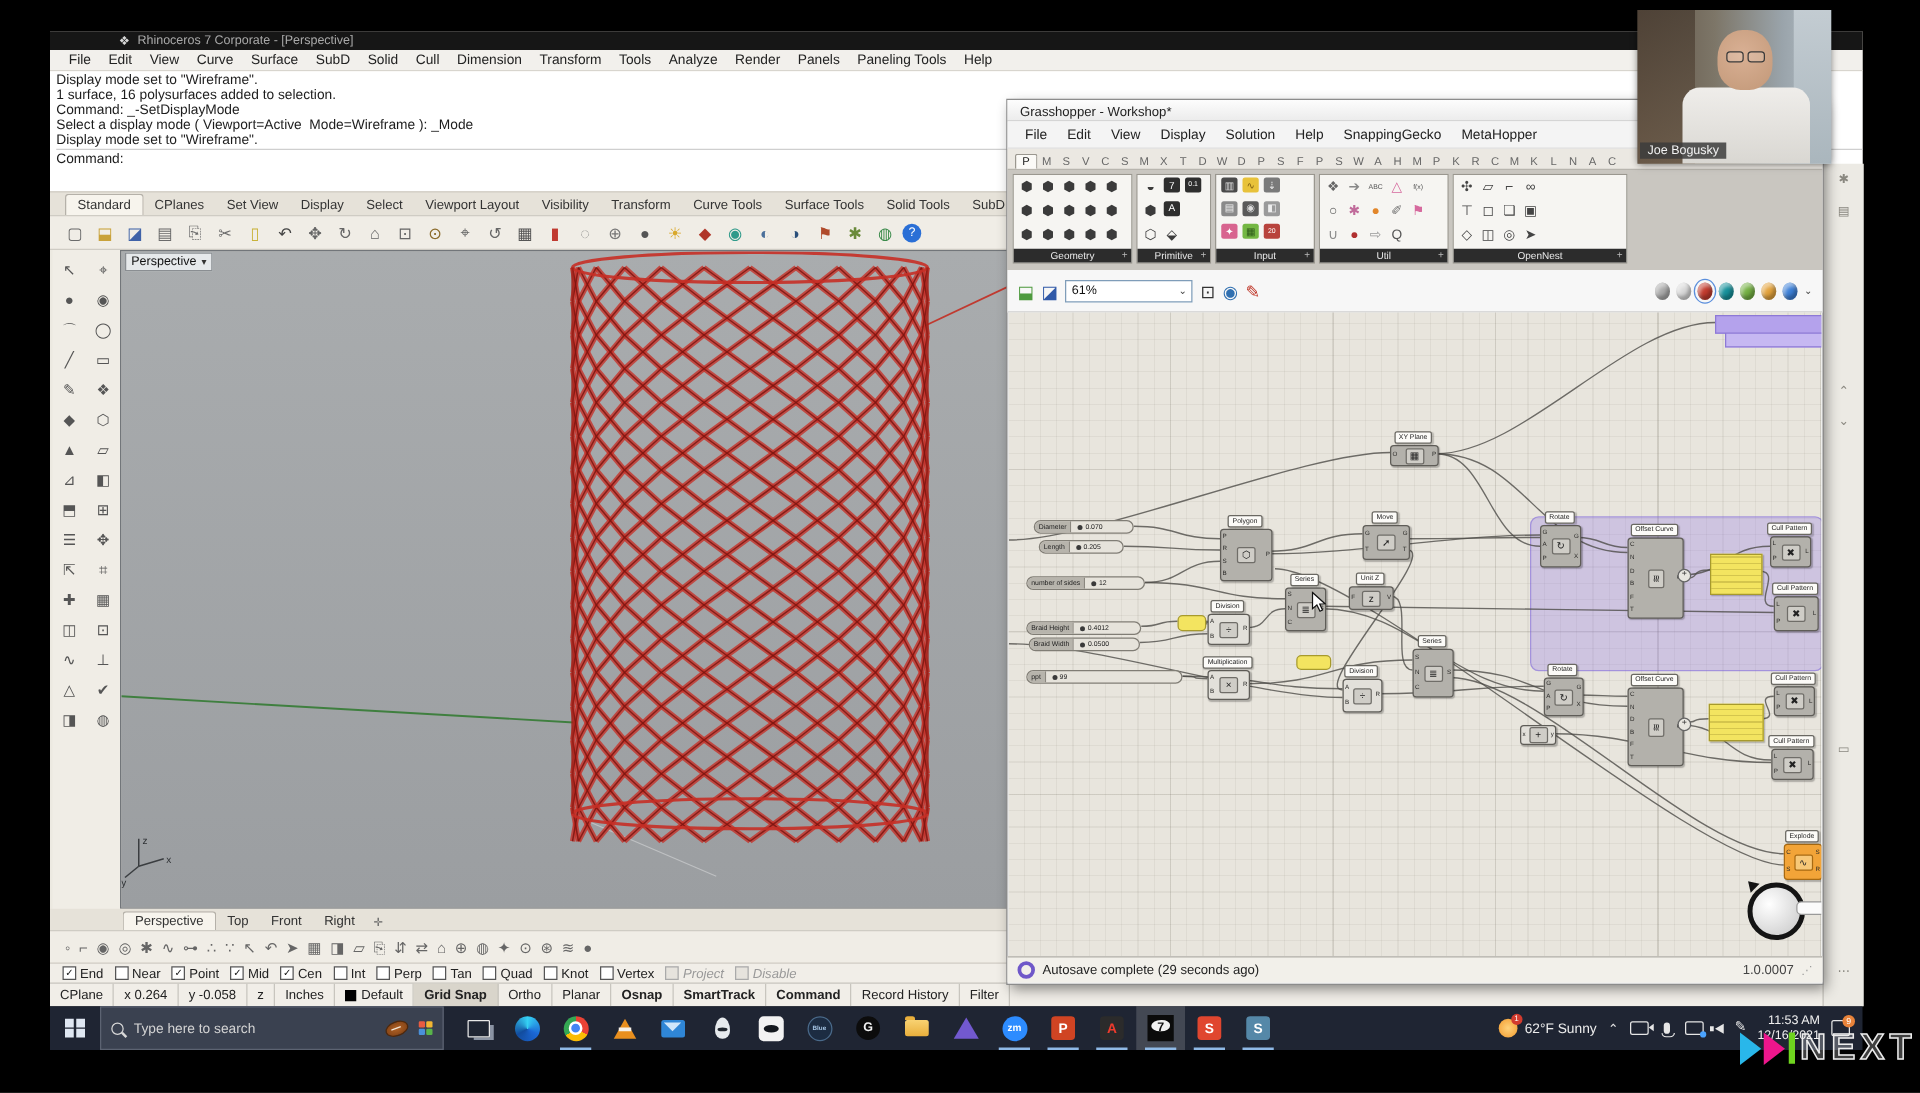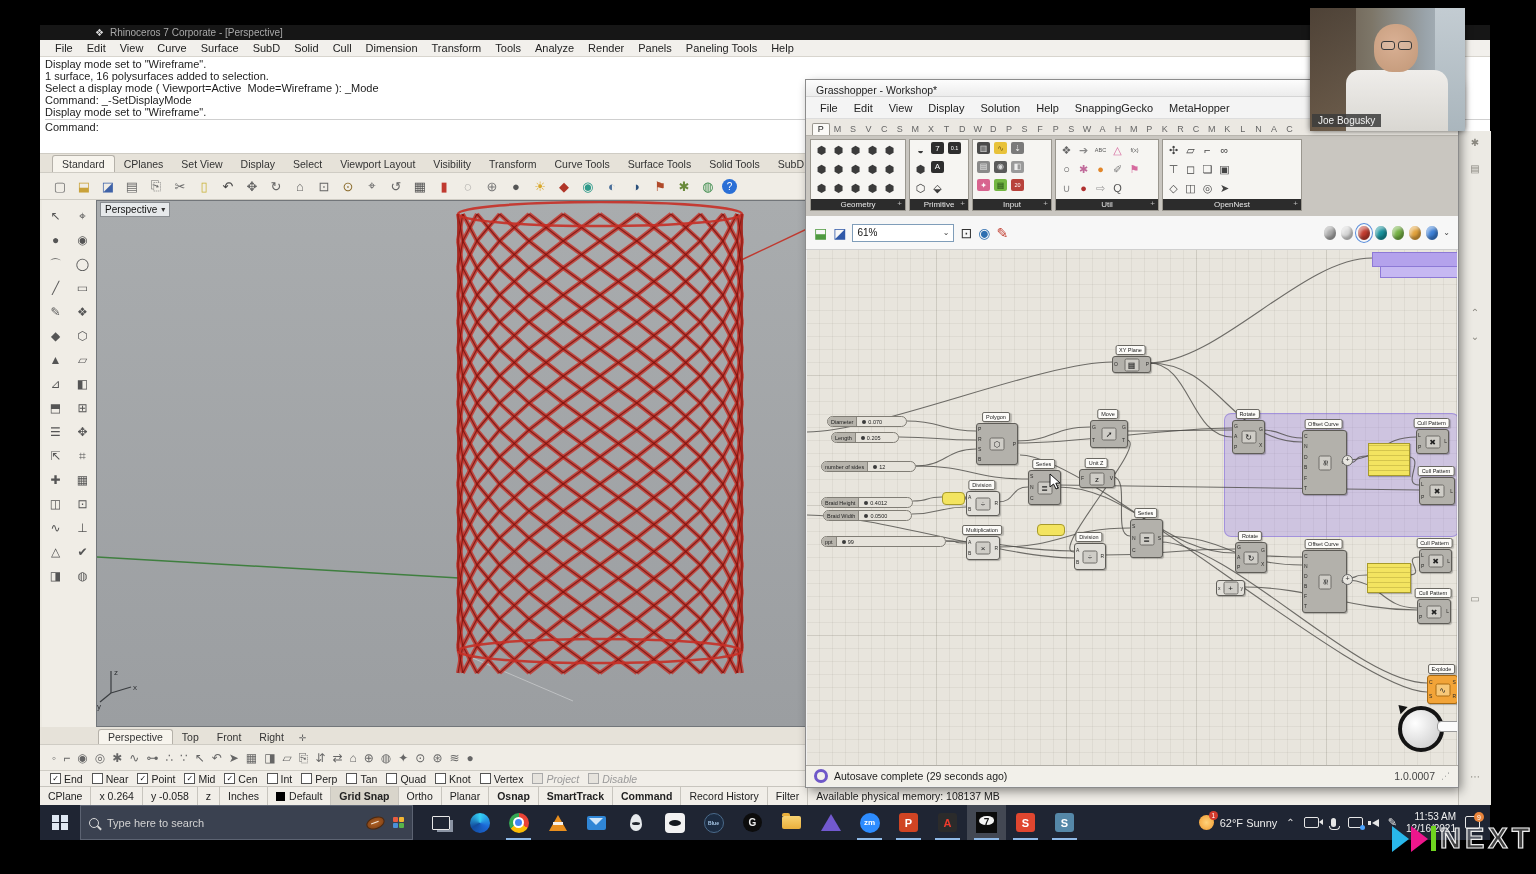--- a/index.html
+++ b/index.html
@@ -136,21 +136,21 @@
   .cam-glasses span{flex:1;border:1.5px solid #3a3a3a;border-radius:3px;background:rgba(255,255,255,.15);}
   .cam-shirt{position:absolute;left:36px;top:62px;width:102px;height:61px;background:linear-gradient(#efedea,#d9d7d2);border-radius:14px 14px 0 0;}
   .cam-neck{position:absolute;left:78px;top:56px;width:18px;height:12px;background:#c79a7c;}
   .cam-label{position:absolute;left:2px;bottom:4px;background:rgba(60,60,60,.85);color:#f2f2f2;font-size:10px;padding:1px 6px;}
 
   
   .taskbar{position:absolute;left:40px;top:805px;width:1450px;height:35px;background:#1f2533;display:flex;align-items:center;z-index:20;}
   .tb-start{width:40px;height:35px;display:flex;align-items:center;justify-content:center;}
   .winlogo{display:grid;grid-template-columns:7px 7px;gap:1.5px;}
   .winlogo span{width:7px;height:7px;background:#dfe7f2;}
-  .tb-search{width:333px;height:35px;background:#3a4150;border:1px solid #5c6372;box-sizing:border-box;display:flex;align-items:center;gap:8px;padding:0 8px;}
+  .tb-search{width:275px;height:35px;background:#3a4150;border:1px solid #5c6372;box-sizing:border-box;display:flex;align-items:center;gap:8px;padding:0 8px;}
   .mag{width:8px;height:8px;border:1.5px solid #d8d8d8;border-radius:50%;position:relative;flex:none;}
   .mag:after{content:"";position:absolute;width:5px;height:1.5px;background:#d8d8d8;transform:rotate(45deg);left:7px;top:8px;}
   .tb-search .ph{font-size:11px;color:#d3d3d3;white-space:nowrap;}
   .football{margin-left:auto;width:17px;height:10px;background:radial-gradient(#b06226,#7a3c12);border:1px solid #4e280c;border-radius:50%;transform:rotate(-20deg);position:relative;flex:none;}
   .football:after{content:"";position:absolute;left:4px;top:4px;width:8px;height:1px;background:#f2e6d8;}
   .orgicon{display:grid;grid-template-columns:5px 5px;gap:1.5px;flex:none;}
   .orgicon span{width:5px;height:5px;border-radius:1px;}
   #tb-apps{display:flex;height:35px;margin-left:8px;}
   .tb-app{width:39px;height:35px;display:flex;align-items:center;justify-content:center;position:relative;}
   .tb-app.active:after{content:"";position:absolute;bottom:0;left:7px;right:7px;height:2px;background:#8fb9e6;}
@@ -233,22 +233,22 @@
         <span class="mitem">Tools</span>
         <span class="mitem">Analyze</span>
         <span class="mitem">Render</span>
         <span class="mitem">Panels</span>
         <span class="mitem">Paneling Tools</span>
         <span class="mitem">Help</span>
       </div>
     <div class="r-cmd" id="r-cmd">
         <div class="cline">Display mode set to "Wireframe".</div>
         <div class="cline">1 surface, 16 polysurfaces added to selection.</div>
+        <div class="cline">Command: _-SetDisplayMode</div>
         <div class="cline">Select a display mode ( Viewport=Active  Mode=Wireframe ): _Mode</div>
-        <div class="cline">Command: _-SetDisplayMode</div>
         <div class="cline">Display mode set to "Wireframe".</div>
         <div class="cprompt">Command:</div>
       </div>
     <div class="r-ttabs" id="r-ttabs">
         <span class="rtab on">Standard</span>
         <span class="rtab">CPlanes</span>
         <span class="rtab">Set View</span>
         <span class="rtab">Display</span>
         <span class="rtab">Select</span>
         <span class="rtab">Viewport Layout</span>
@@ -463,21 +463,20 @@
           <span>Default</span>
         </div>
         <div class="stog active">Grid Snap</div>
         <div class="stog">Ortho</div>
         <div class="stog">Planar</div>
         <div class="stog bold">Osnap</div>
         <div class="stog bold">SmartTrack</div>
         <div class="stog bold">Command</div>
         <div class="stog">Record History</div>
         <div class="stog">Filter</div>
-        <div class="smem">Available physical memory: 108137 MB</div>
       </div>
     <div class="r-rightpanel" id="r-rpanel">
         <div class="rp-g" style="top: 6px;">✱</div>
         <div class="rp-g" style="top: 32px;">▤</div>
         <div class="rp-g" style="top: 176px;">⌃</div>
         <div class="rp-g" style="top: 200px;">⌄</div>
         <div class="rp-g" style="top: 462px;">▭</div>
         <div class="rp-g" style="top: 640px;">⋯</div>
       </div>
   </div>

